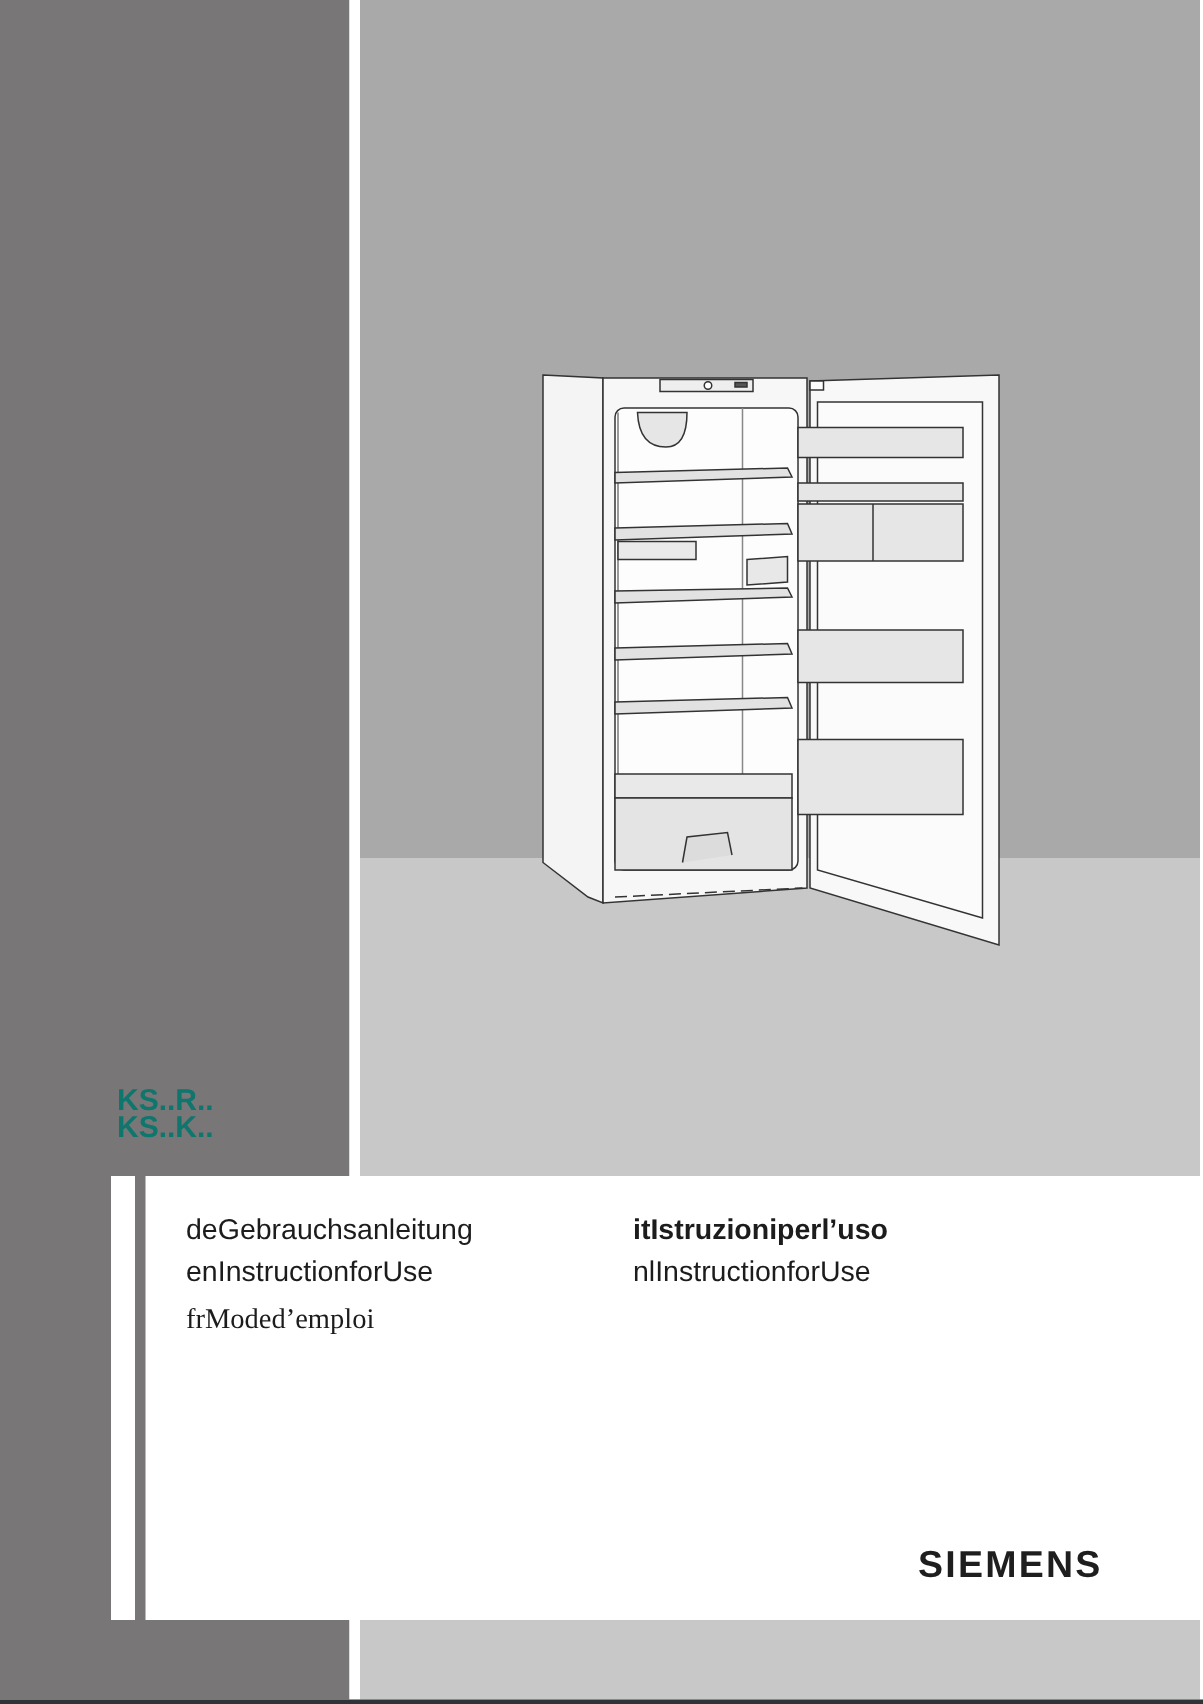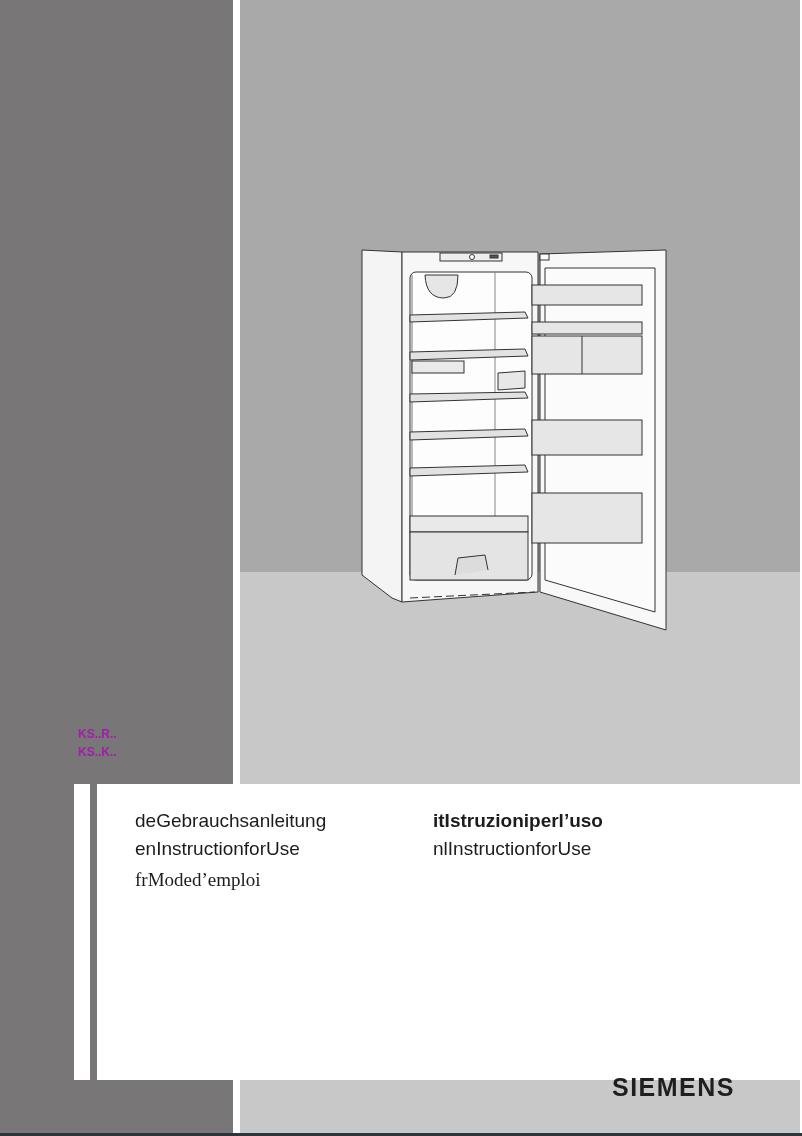--- a/index.html
+++ b/index.html
@@ -4,26 +4,26 @@
 <style>
   html, body { margin:0; padding:0; }
   body { width:802px; height:1136px; position:relative; overflow:hidden; background:#ffffff; font-family:"Liberation Sans", sans-serif; }
   .left-panel { position:absolute; left:0; top:0; width:233px; height:1133px; background:#787676; }
   .gap { position:absolute; left:233px; top:0; width:7px; height:1133px; background:#ffffff; }
   .wall { position:absolute; left:240px; top:0; width:560px; height:572px; background:#a9a9a9; }
   .floor { position:absolute; left:240px; top:572px; width:560px; height:212px; background:#c8c8c8; }
   .bottom-strip { position:absolute; left:240px; top:1080px; width:560px; height:53px; background:#c8c8c8; }
   .bottom-line { position:absolute; left:0; top:1133px; width:802px; height:3px; background:#2e3438; }
   .right-edge { position:absolute; left:800px; top:0; width:2px; height:1133px; background:#ffffff; }
-  .models { position:absolute; left:78px; top:725px; color:#a21caf; font-weight:bold; font-size:12px; line-height:18px; }
+  .models { position:absolute; left:78px; top:725px; color:#0f766e; font-weight:bold; font-size:20px; line-height:18px; }
   .white-box { position:absolute; left:74px; top:784px; width:726px; height:296px; background:#ffffff; }
   .box-stripe { position:absolute; left:90px; top:784px; width:7px; height:296px; background:#787676; }
-  .lang { position:absolute; font-size:19px; color:#1c1c1c; line-height:22px; white-space:nowrap;margin-left:11px; }
+  .lang { position:absolute; font-size:19px; color:#1c1c1c; line-height:22px; white-space:nowrap; }
   .lang .code { letter-spacing:0; }
-  .brand { position:absolute; left:612px; top:1029px; font-size:25px; font-weight:bold; letter-spacing:1.5px; color:#1e1e1e;margin-top:44px; }
+  .brand { position:absolute; left:612px; top:1029px; font-size:25px; font-weight:bold; letter-spacing:1.5px; color:#1e1e1e; }
   .fridge { position:absolute; left:350px; top:240px; width:330px; height:400px; }
 </style>
 </head>
 <body>
 
 <div class="left-panel"></div>
 <div class="gap"></div>
 <div class="wall"></div>
 <div class="floor"></div>
 <div class="bottom-strip"></div>

